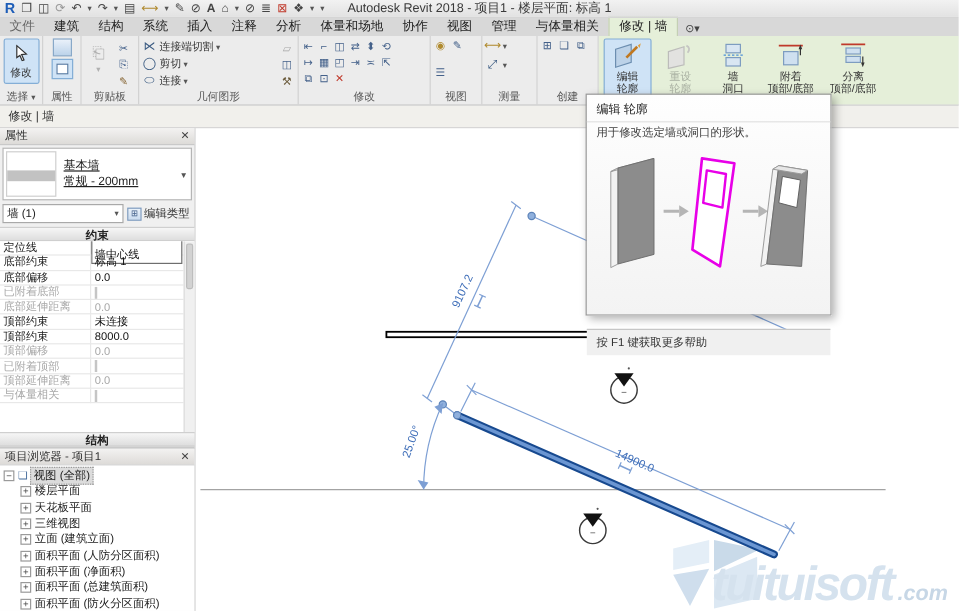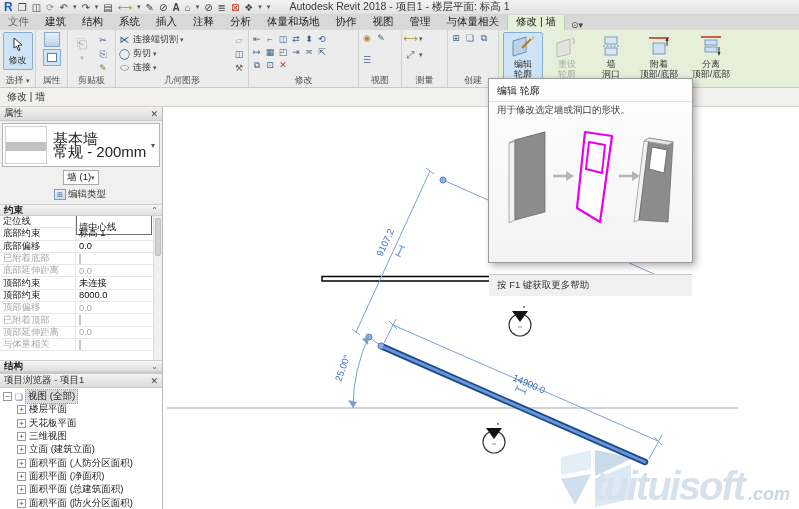--- a/index.html
+++ b/index.html
@@ -53,28 +53,28 @@
   .main { display:flex; height:417px; }
   .leftcol { width:163px; display:flex; flex-direction:column; border-right:1px solid #b9b9b9; background:#f0f0f0;}
 
   
   .props { height:267px; display:flex; flex-direction:column; border-bottom:2px solid #c9c9c9; background:#f0f0f0;}
   .pal-header { height:14px; background:linear-gradient(#f3f2f1,#dddbd8); border-bottom:1px solid #c9c9c9; display:flex; align-items:center; padding:0 4px; font-size:9.5px; color:#333;}
   .pal-header .x { margin-left:auto; font-size:9px; color:#444; }
   .typesel { margin:2px 2px 0; background:#fff; border:1px solid #b5b5b5; height:44px; display:flex; align-items:center; padding:2px;}
   .swatch { width:42px; height:38px; border:1px solid #cfcfcf; background:#fff; position:relative;}
   .swatch .band { position:absolute; left:0; right:0; top:15px; height:9px; background:#c2c2c2; }
-  .typetext { flex:1; padding-left:6px; font-size:15px; color:#222; line-height:13px;}
+  .typetext { flex:1; padding-left:6px; font-size:10px; color:#222; line-height:13px;text-decoration:underline;}
   .typesel .dd { font-size:8px; color:#555; padding-right:2px;}
-  .selrow { display:flex; align-items:center; gap:3px; margin:3px 2px;flex-direction:column;}
+  .selrow { display:flex; align-items:center; gap:3px; margin:3px 2px;}
   .selbox { flex:1; background:#fff; border:1px solid #a9a9a9; height:16px; display:flex; align-items:center; padding:0 3px; font-size:9.5px;}
   .selbox .dd { margin-left:auto; font-size:7px; color:#555;}
   .edittype { display:flex; align-items:center; gap:2px; font-size:9.5px; color:#333; white-space:nowrap; padding-right:2px;}
   .edittype .eicon { width:12px; height:11px; border:1px solid #7d9cc0; background:linear-gradient(#eaf2fa,#cadcf0); font-size:7px; line-height:9px; text-align:center; color:#44618a;}
-  .sect { height:12px; background:linear-gradient(#f6f6f6,#dedede); border-top:1px solid #cfcfcf; border-bottom:1px solid #cfcfcf; display:flex; align-items:center; padding:0 4px; font-size:9.5px; font-weight:bold; color:#222;}
+  .sect { height:12px; background:linear-gradient(#f6f6f6,#dedede); border-top:1px solid #cfcfcf; border-bottom:1px solid #cfcfcf; display:flex; align-items:center; padding:0 4px; font-size:9.5px; font-weight:bold; color:#222;flex-direction:column;}
   .sect .sg { margin-left:auto; font-weight:normal; font-size:8px; color:#666;}
   .grid { flex:1; background:#fff; overflow:hidden; display:flex; }
   .gridrows { flex:1; }
   .prow { display:flex; height:12.3px; border-bottom:1px solid #e8e8e8; align-items:center;}
   .prow .pl { flex:0 0 76px; padding:0 3px; font-size:9.3px; color:#1a1a1a; border-right:1px solid #e8e8e8; white-space:nowrap; overflow:hidden;}
   .prow .pv { flex:1; padding:0 3px; font-size:9.3px; color:#111; white-space:nowrap; overflow:hidden;}
   .prow.dis .pl, .prow.dis .pv { color:#a8a8a8; }
   .prow .inputbox { border:1px solid #6e6e6e; background:#fff; padding:12px 2px; height:11px; line-height:10px; flex:1; margin-right:1px;}
   .cb { width:9px; height:9px; border:1px solid #9a9a9a; background:#fff; font-size:8px; line-height:8px; color:#3a66a8; text-align:center;}
   .prow.dis .cb { border-color:#c5c5c5; background:#f4f4f4;}

